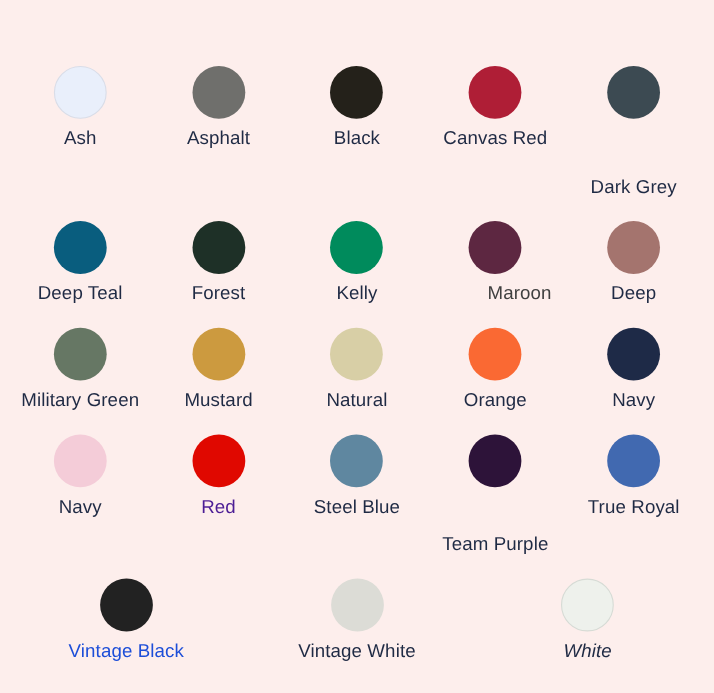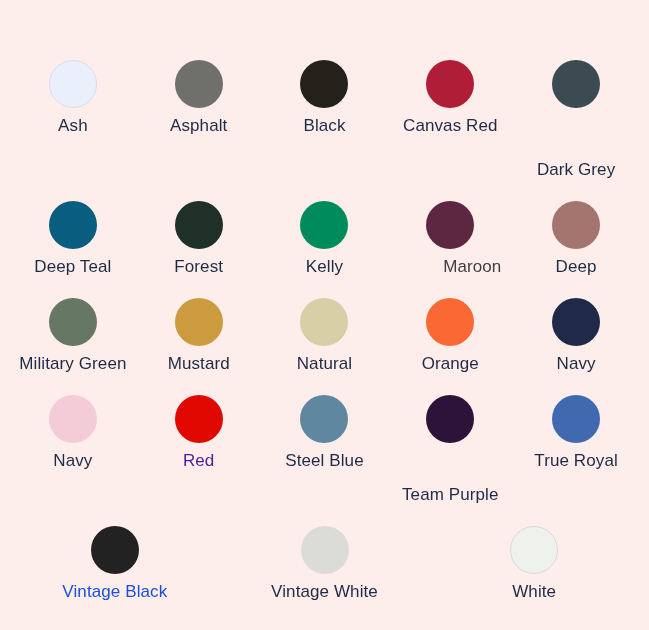--- a/index.html
+++ b/index.html
@@ -162,16 +162,16 @@
       <div class="swatch-cell">
         <span class="swatch-dot" style="background: rgb(34, 34, 34);"></span>
         <span class="swatch-label" style="color: #1d4ed8;">Vintage Black</span>
       </div>
       <div class="swatch-cell">
         <span class="swatch-dot" style="background: rgb(220, 220, 214);"></span>
         <span class="swatch-label" style="color: rgb(31, 42, 68);">Vintage White</span>
       </div>
       <div class="swatch-cell">
         <span class="swatch-dot" style="background: rgb(238, 241, 236); border: 1px solid rgb(214, 219, 213);"></span>
-        <span class="swatch-label" style="color: rgb(31, 42, 68);">White</span>
+        <span class="swatch-label" style="color: rgb(31, 42, 68); font-style: italic;">White</span>
       </div>
     </div>
   </div>
 
 </body></html>

